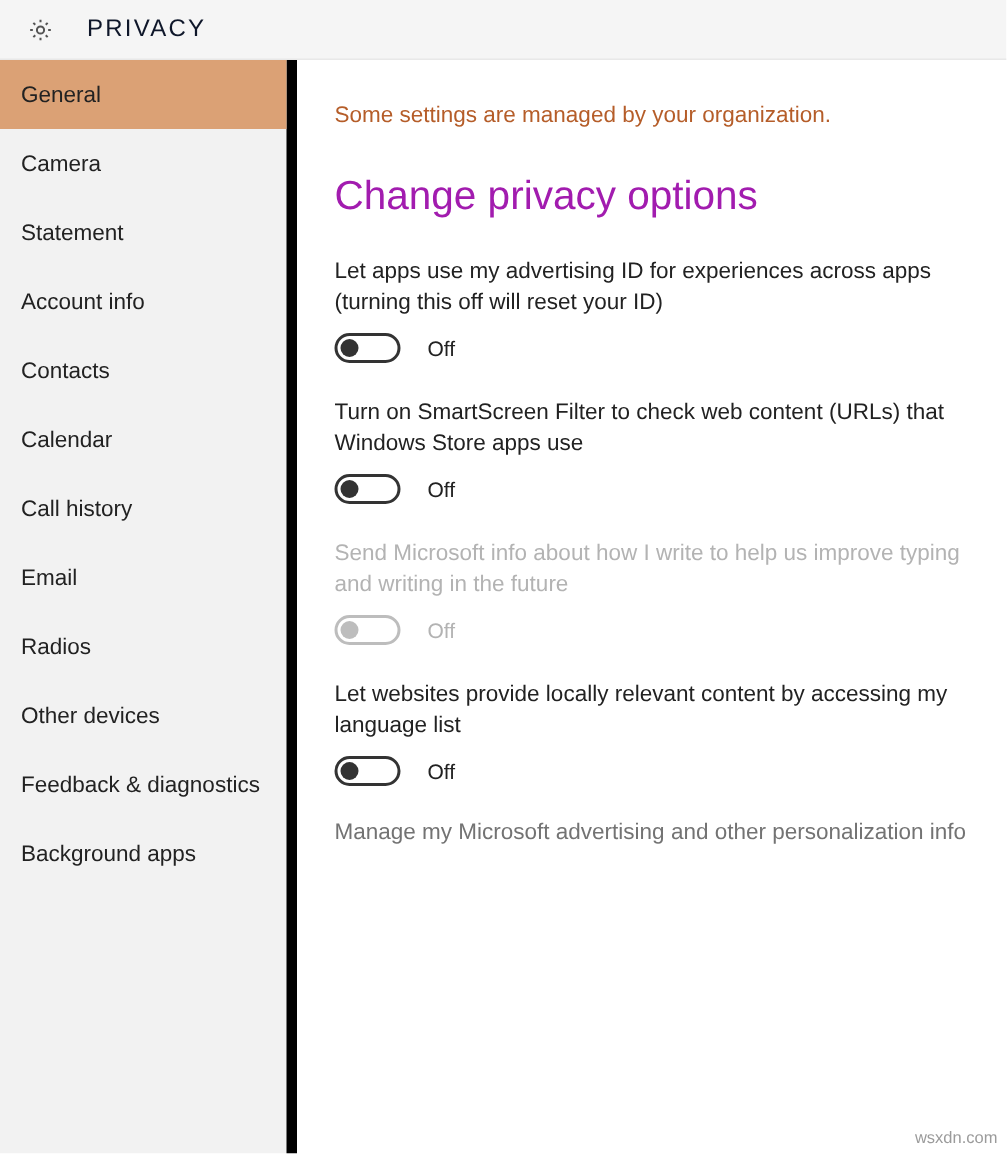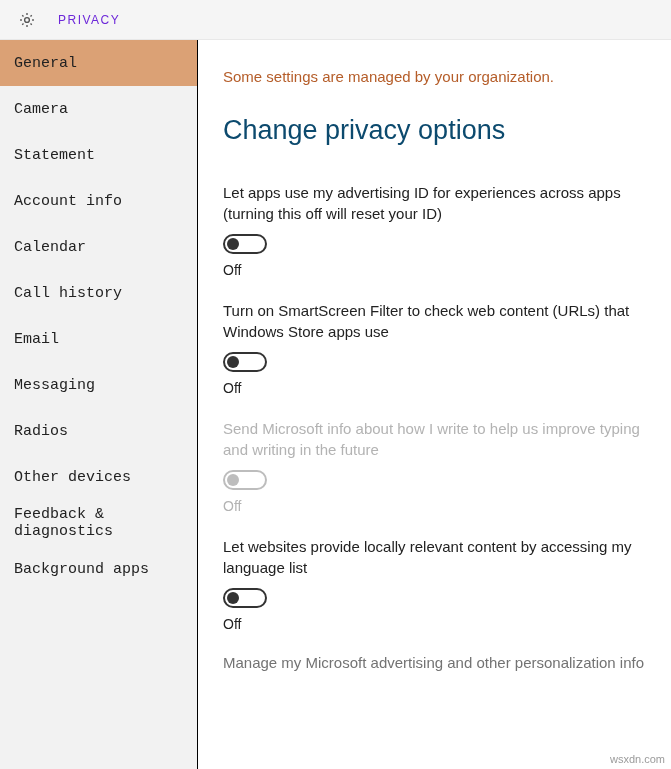--- a/index.html
+++ b/index.html
@@ -20,35 +20,34 @@
       display: flex;
       align-items: center;
       padding-left: 18px;
     }
     .header .gear {
       width: 18px; height: 18px;
       display: flex; align-items: center; justify-content: center;
       margin-right: 22px;
     }
     .header .title {
-      font-size: 12px;
+      font-size: 16px;
       letter-spacing: 1.5px;
       font-weight: 400;
-      color: #6d28d9;
+      color: #0f172a;
     }
     .container {
       display: flex;
       height: calc(100% - 40px);
     }
     .sidebar {
       width: 198px;
       background: #f2f2f2;
-      border-right: 1px solid #000000;
+      border-right: 7px solid #000000;
       height: 100%;
-      font-family: Liberation Mono, monospace;
     }
     .sidebar .item {
       height: 46px;
       display: flex;
       align-items: center;
       padding-left: 14px;
       font-size: 15px;
       color: #222;
       cursor: pointer;
     }
@@ -61,42 +60,41 @@
       overflow: hidden;
     }
     .managed-note {
       color: #b55d29;
       font-size: 15px;
       margin-bottom: 30px;
     }
     .section-heading {
       font-size: 27px;
       font-weight: 400;
-      color: #0c4a6e;
-      margin-bottom: 36px;
+      color: #a21caf;
+      margin-bottom: 24px;
     }
     .setting {
       margin-bottom: 22px;
     }
     .setting-label {
       font-size: 15px;
       color: #222;
       line-height: 1.4;
       margin-bottom: 10px;
       max-width: 430px;
     }
     .setting.disabled .setting-label,
     .setting.disabled .toggle-state {
       color: #b3b3b3;
     }
     .toggle-row {
       display: flex;
-      align-items: flex-start;
-      gap: 8px;
-      flex-direction: column;
+      align-items: center;
+      gap: 18px;
     }
     .toggle {
       width: 44px; height: 20px;
       border: 2px solid #333;
       border-radius: 10px;
       position: relative;
       cursor: pointer;
       background: transparent;
     }
     .toggle::after {
@@ -154,30 +152,30 @@
     <div class="item">
         <span>Camera</span>
       </div>
     <div class="item">
         <span>Statement</span>
       </div>
     <div class="item">
         <span>Account info</span>
       </div>
     <div class="item">
+        <span>Contacts</span>
+      </div>
+    <div class="item">
         <span>Calendar</span>
       </div>
     <div class="item">
         <span>Call history</span>
       </div>
     <div class="item">
         <span>Email</span>
-      </div>
-    <div class="item">
-        <span>Messaging</span>
       </div>
     <div class="item">
         <span>Radios</span>
       </div>
     <div class="item">
         <span>Other devices</span>
       </div>
     <div class="item">
         <span>Feedback &amp; diagnostics</span>
       </div>

